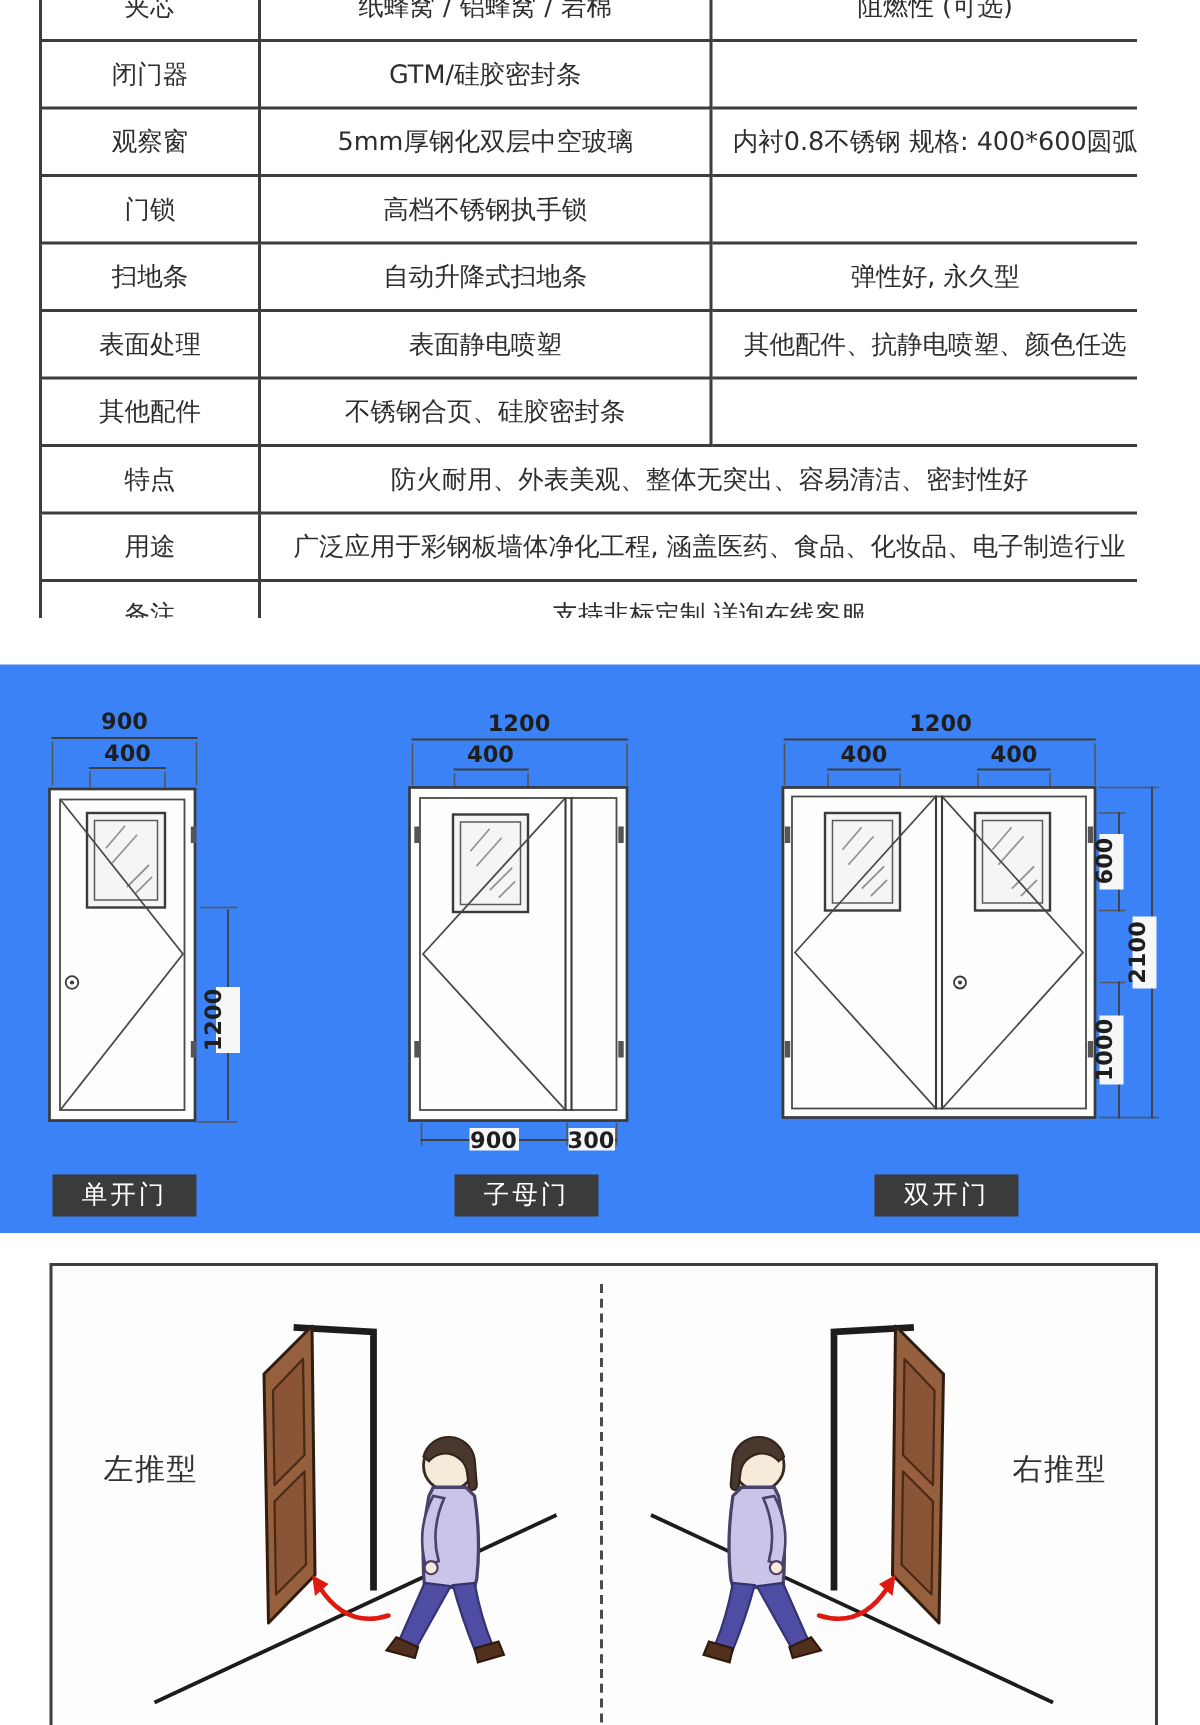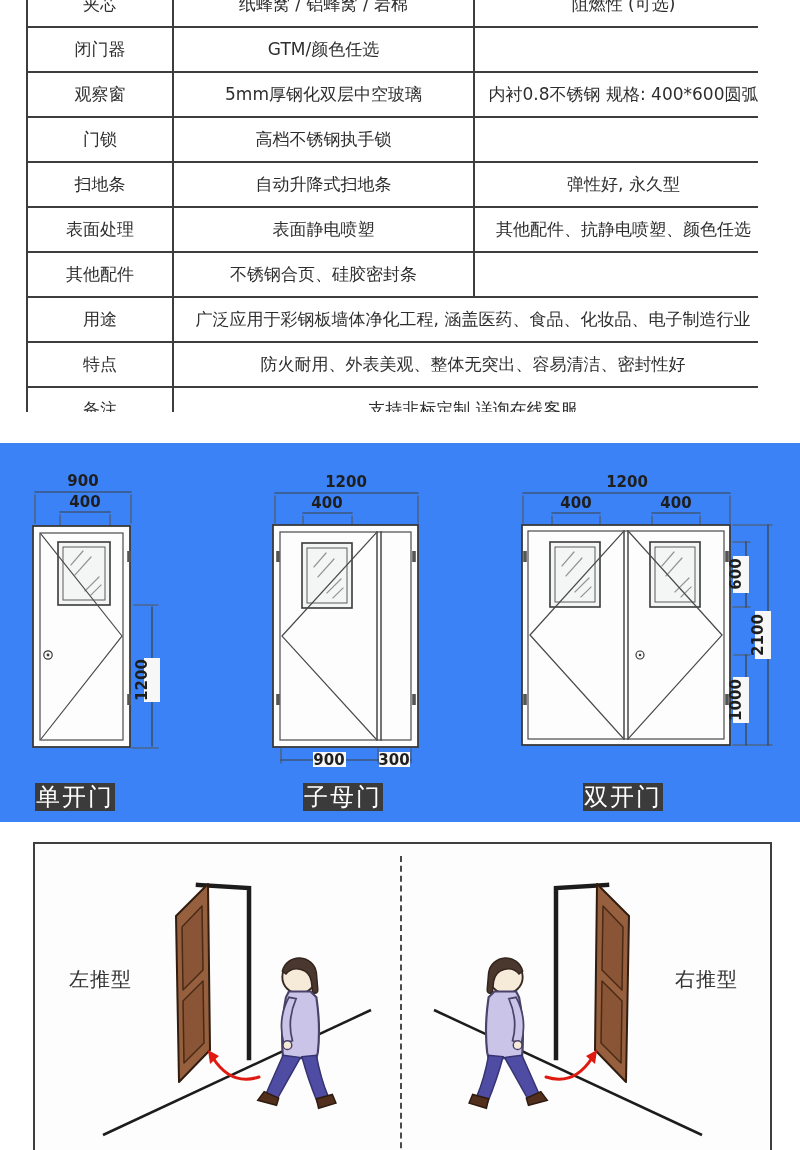--- a/index.html
+++ b/index.html
@@ -14,22 +14,22 @@
   table.spec{border-collapse:collapse;table-layout:fixed;width:746px;margin-top:-19px;}
   table.spec td{
     border:2px solid #3d3d3d;height:43px;padding:0 3px;
     font-size:17px;text-align:center;vertical-align:middle;
     white-space:nowrap;overflow:hidden;color:#2e2e2e;
   }
   
   .diagram-panel{position:absolute;left:0;top:443px;width:800px;height:379px;background:#3b82f6;}
   .diagram-panel svg{position:absolute;left:0;top:0;}
   .door-badge{
-    position:absolute;top:340px;width:80px;height:28px;background:#3b3b3b;color:#ffffff;
-    font-size:24px;line-height:28px;text-align:center;letter-spacing:2px;
+    position:absolute;top:340px;width:96px;height:28px;background:#3b3b3b;color:#ffffff;
+    font-size:17px;line-height:28px;text-align:center;letter-spacing:2px;
   }
   .badge-1{left:35px;} .badge-2{left:303px;} .badge-3{left:583px;}
   svg text.dim{font-family:"DejaVu Sans","Liberation Sans",sans-serif;font-size:15px;font-weight:bold;fill:#1e1e1e;}
   
   .swing-panel{
     position:absolute;left:33px;top:842px;width:735px;height:330px;
     border:2px solid #3f3f3f;background:#fdfdfd;
   }
   .swing-panel svg{position:absolute;left:0;top:0;}
   .swing-divider{
@@ -53,21 +53,21 @@
         <col style="width:299px">
       </colgroup>
     <tbody>
       <tr>
         <td>夹芯</td>
         <td>纸蜂窝 / 铝蜂窝 / 岩棉</td>
         <td>阻燃性 (可选)</td>
       </tr>
       <tr>
         <td>闭门器</td>
-        <td>GTM/颜色任选</td>
+        <td>GTM/硅胶密封条</td>
         <td></td>
       </tr>
       <tr>
         <td>观察窗</td>
         <td>5mm厚钢化双层中空玻璃</td>
         <td>内衬0.8不锈钢 规格: 400*600圆弧</td>
       </tr>
       <tr>
         <td>门锁</td>
         <td>高档不锈钢执手锁</td>
@@ -82,26 +82,26 @@
         <td>表面处理</td>
         <td>表面静电喷塑</td>
         <td>其他配件、抗静电喷塑、颜色任选</td>
       </tr>
       <tr>
         <td>其他配件</td>
         <td>不锈钢合页、硅胶密封条</td>
         <td></td>
       </tr>
       <tr>
+        <td>特点</td>
+        <td colspan="2">防火耐用、外表美观、整体无突出、容易清洁、密封性好</td>
+      </tr>
+      <tr>
         <td>用途</td>
         <td colspan="2">广泛应用于彩钢板墙体净化工程, 涵盖医药、食品、化妆品、电子制造行业</td>
-      </tr>
-      <tr>
-        <td>特点</td>
-        <td colspan="2">防火耐用、外表美观、整体无突出、容易清洁、密封性好</td>
       </tr>
       <tr>
         <td>备注</td>
         <td colspan="2">支持非标定制 详询在线客服</td>
       </tr>
     </tbody>
   </table>
 </div>
 
 <div class="diagram-panel">

